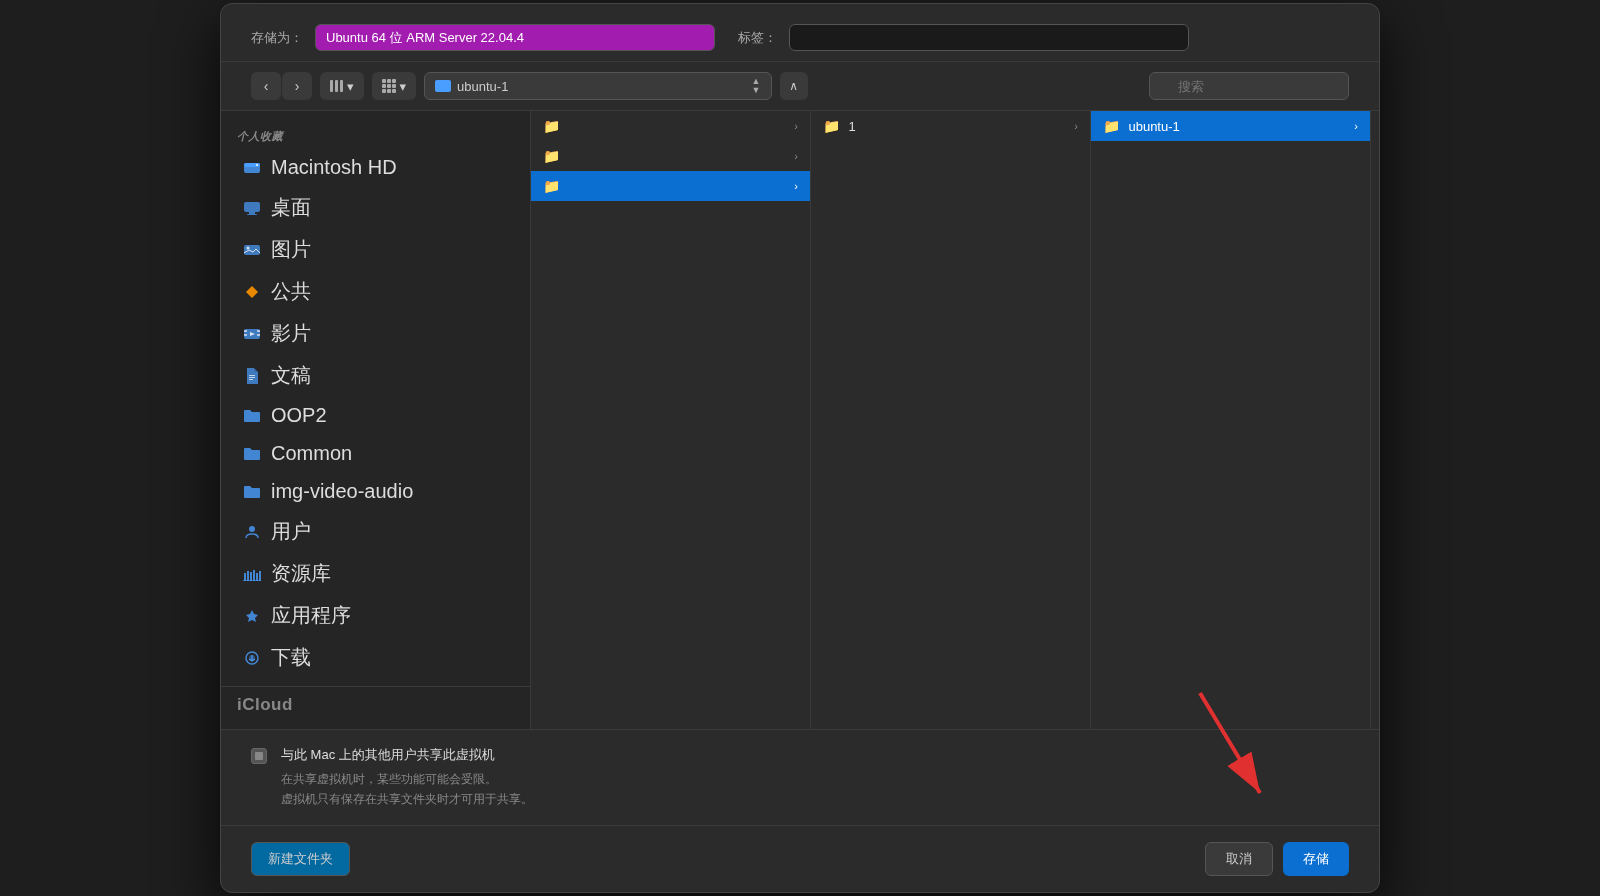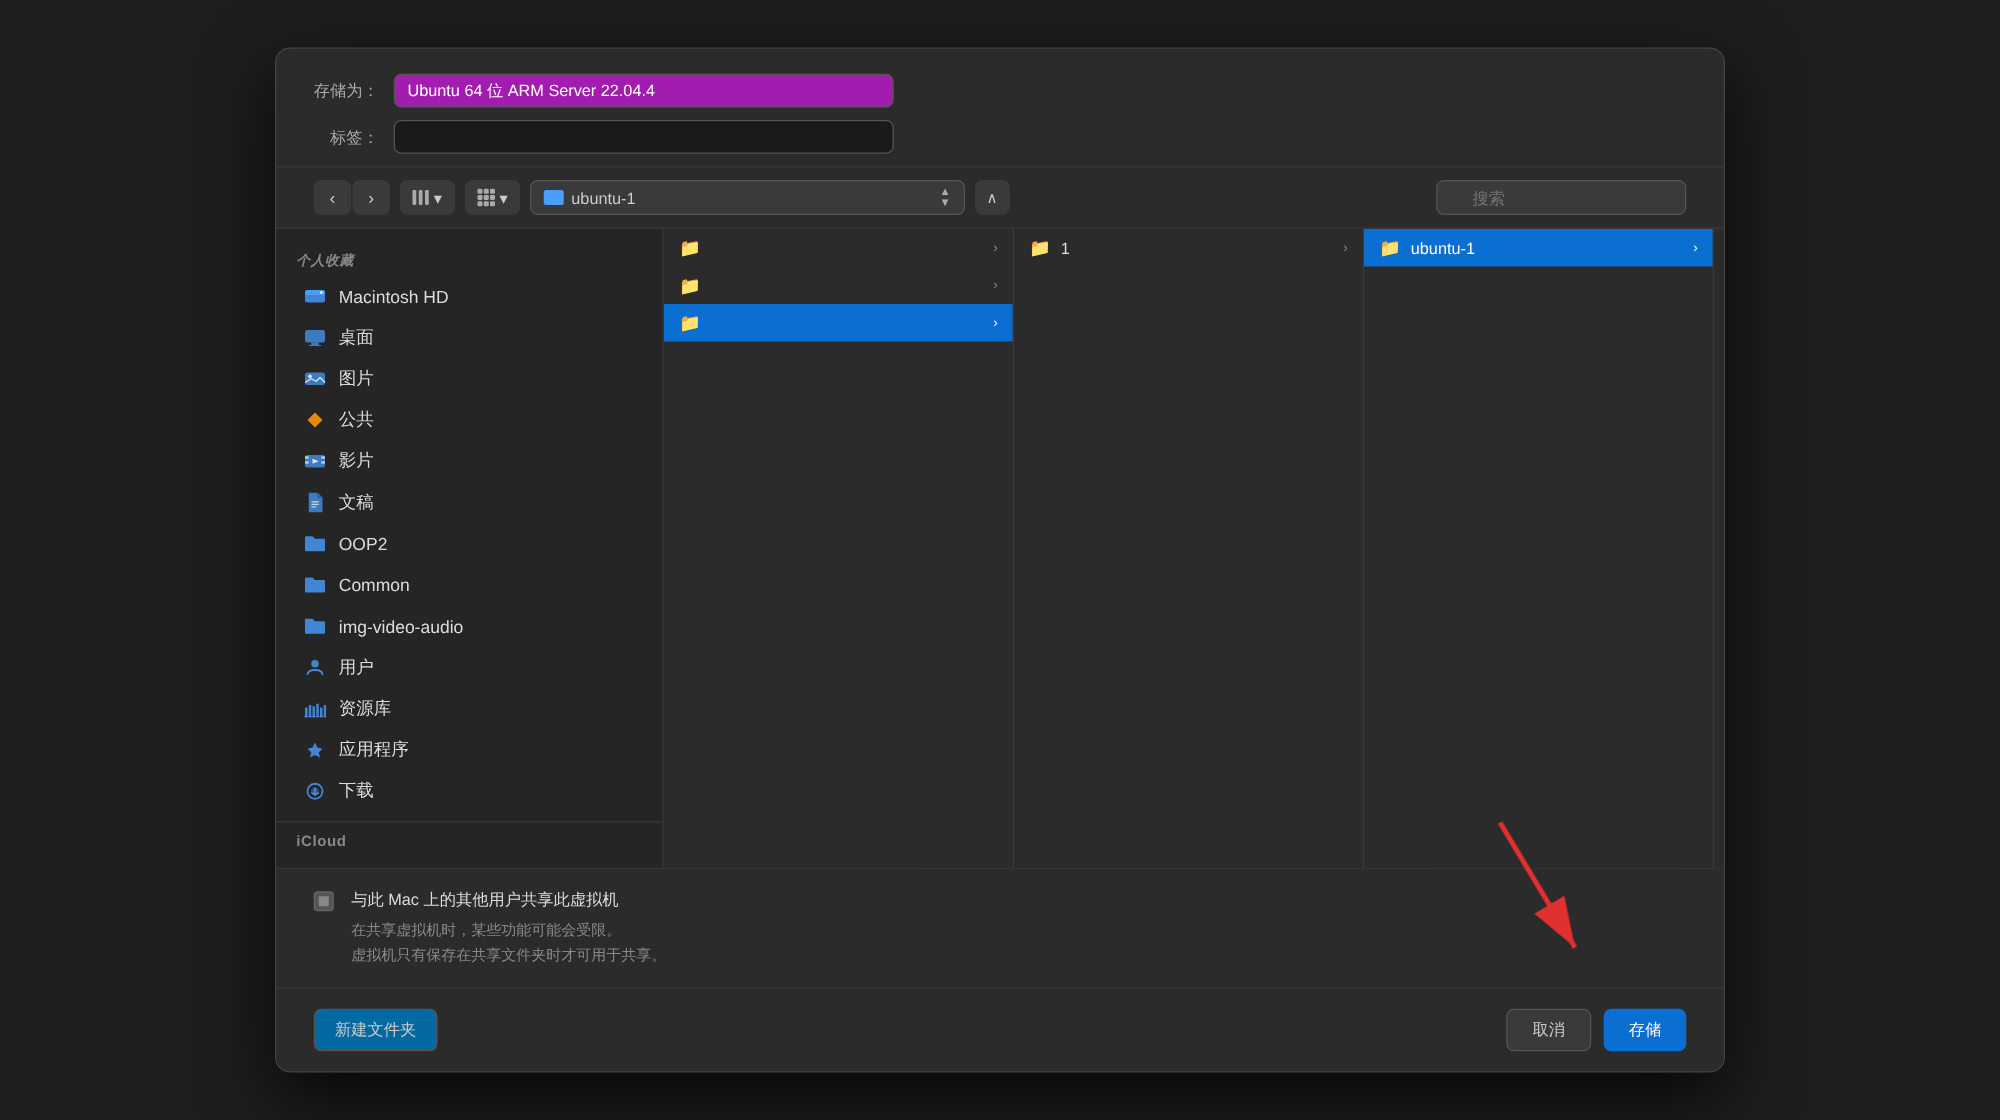--- a/index.html
+++ b/index.html
@@ -24,21 +24,21 @@
       flex-direction: column;
       box-shadow: 0 20px 60px rgba(0,0,0,0.8);
       overflow: hidden;
       border: 1px solid #444;
     }
 
     
     .top-bar {
       padding: 20px 40px 10px 30px;
       display: flex;
-      flex-direction: column;
+      flex-direction: row;
       gap: 10px;
       border-bottom: 1px solid #3a3a3a;
     }
 
     .form-row {
       display: flex;
       align-items: center;
       gap: 12px;
     }
 
@@ -224,21 +224,21 @@
       letter-spacing: 0.5px;
       font-style: italic;
     }
 
     .sidebar-item {
       display: flex;
       align-items: center;
       gap: 10px;
       padding: 7px 16px;
       cursor: pointer;
-      font-size: 14px;
+      font-size: 20px;
       color: #ddd;
       border-radius: 6px;
       margin: 1px 6px;
     }
     .sidebar-item.active { background: #3d3d3d; }
 
     .sidebar-icon {
       width: 18px;
       height: 18px;
       display: flex;
@@ -395,21 +395,21 @@
       bottom: 100px;
       pointer-events: none;
     }
 
     .dialog-wrapper {
       position: relative;
     }
 
     
     .sidebar-icloud-label {
-      font-size: 12px;
+      font-size: 17px;
       color: #888;
       padding: 8px 16px 4px 16px;
       font-weight: 600;
       letter-spacing: 0.5px;
       border-top: 1px solid #3a3a3a;
       margin-top: 8px;
     }
 
     
     .grid-icon {

